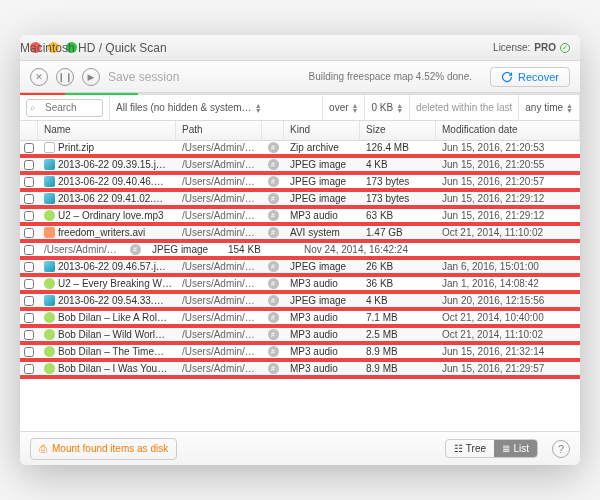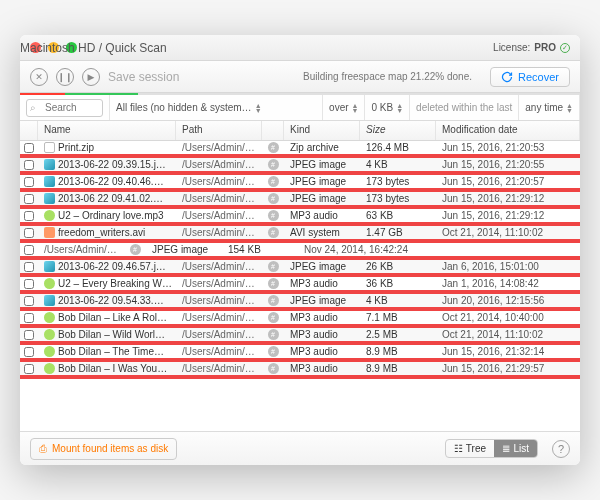--- a/index.html
+++ b/index.html
@@ -23,21 +23,21 @@
 .progress .b { position: absolute; left: 8%; top: 0; bottom: 0; background: #34c759; width: 13%; }
 .filters { height: 26px; border-bottom: 1px solid #dcdcdc; display: flex; align-items: stretch; font-size: 10px; }
 .fcell { display: flex; align-items: center; padding: 0 6px; border-right: 1px solid #e5e5e5; color: #555; gap: 3px; white-space: nowrap; }
 .sbox { flex: 0 0 90px; position: relative; }
 .sbox input { width: 100%; height: 18px; border: 1px solid #ccc; border-radius: 3px; padding: 0 4px 0 18px; font-size: 10px; outline: none; }
 .sico { position: absolute; left: 10px; top: 50%; transform: translateY(-50%); color: #aaa; font-size: 10px; }
 .updn { display: inline-block; font-size: 7px; color: #888; line-height: 5px; }
 .hdr { height: 20px; background: linear-gradient(#fdfdfd,#f3f3f3); border-bottom: 1px solid #d8d8d8; display: flex; font-size: 10px; color: #444; }
 .hcell { padding: 3px 6px; border-right: 1px solid #e5e5e5; }
 .c0 { width: 18px; } .c1 { width: 138px; } .c2 { width: 86px; } .c3 { width: 22px; }
-.c4 { width: 76px; } .c5 { width: 76px; font-style: italic; } .c6 { flex: 1; }
+.c4 { width: 76px; } .c5 { width: 76px; } .c6 { flex: 1; }
 .rows { flex: 1; overflow-y: auto; background: #fff; }
 .row { display: flex; height: 17px; align-items: center; font-size: 10px; border-bottom: 4px solid #ef4444; }
 .row:nth-child(even) { background: #f8f8f8; }
 .cell { padding: 0 6px; overflow: hidden; white-space: nowrap; text-overflow: ellipsis; }
 .chk { width: 18px; display: flex; justify-content: center; }
 .chk input { width: 10px; height: 10px; }
 .fname { width: 138px; display: flex; align-items: center; gap: 3px; }
 .fico { width: 11px; height: 11px; border-radius: 2px; display: inline-block; flex-shrink: 0; }
 .i-zip { background: #fff; border: 1px solid #bbb; }
 .i-img { background: linear-gradient(135deg,#6dd5ed,#2193b0); }
@@ -71,21 +71,21 @@
       <b>PRO</b>
       <span class="check">✓</span>
     </div>
   </div>
 
   <div class="toolbar">
     <div class="ibtn">✕</div>
     <div class="ibtn">❙❙</div>
     <div class="ibtn">▶</div>
     <span class="save">Save session</span>
-    <span class="status">Building freespace map 21.22% done.</span>
+    <span class="status">Building freespace map 4.52% done.</span>
     <div class="recover">
       <svg viewBox="0 0 24 24" fill="none" stroke="#0a84ff" stroke-width="2.5">
           <path d="M21 12a9 9 0 1 1-3-6.7L21 8"></path>
           <path d="M21 3v5h-5"></path>
         </svg>
       <span>Recover</span>
     </div>
   </div>
 
   <div class="progress">

